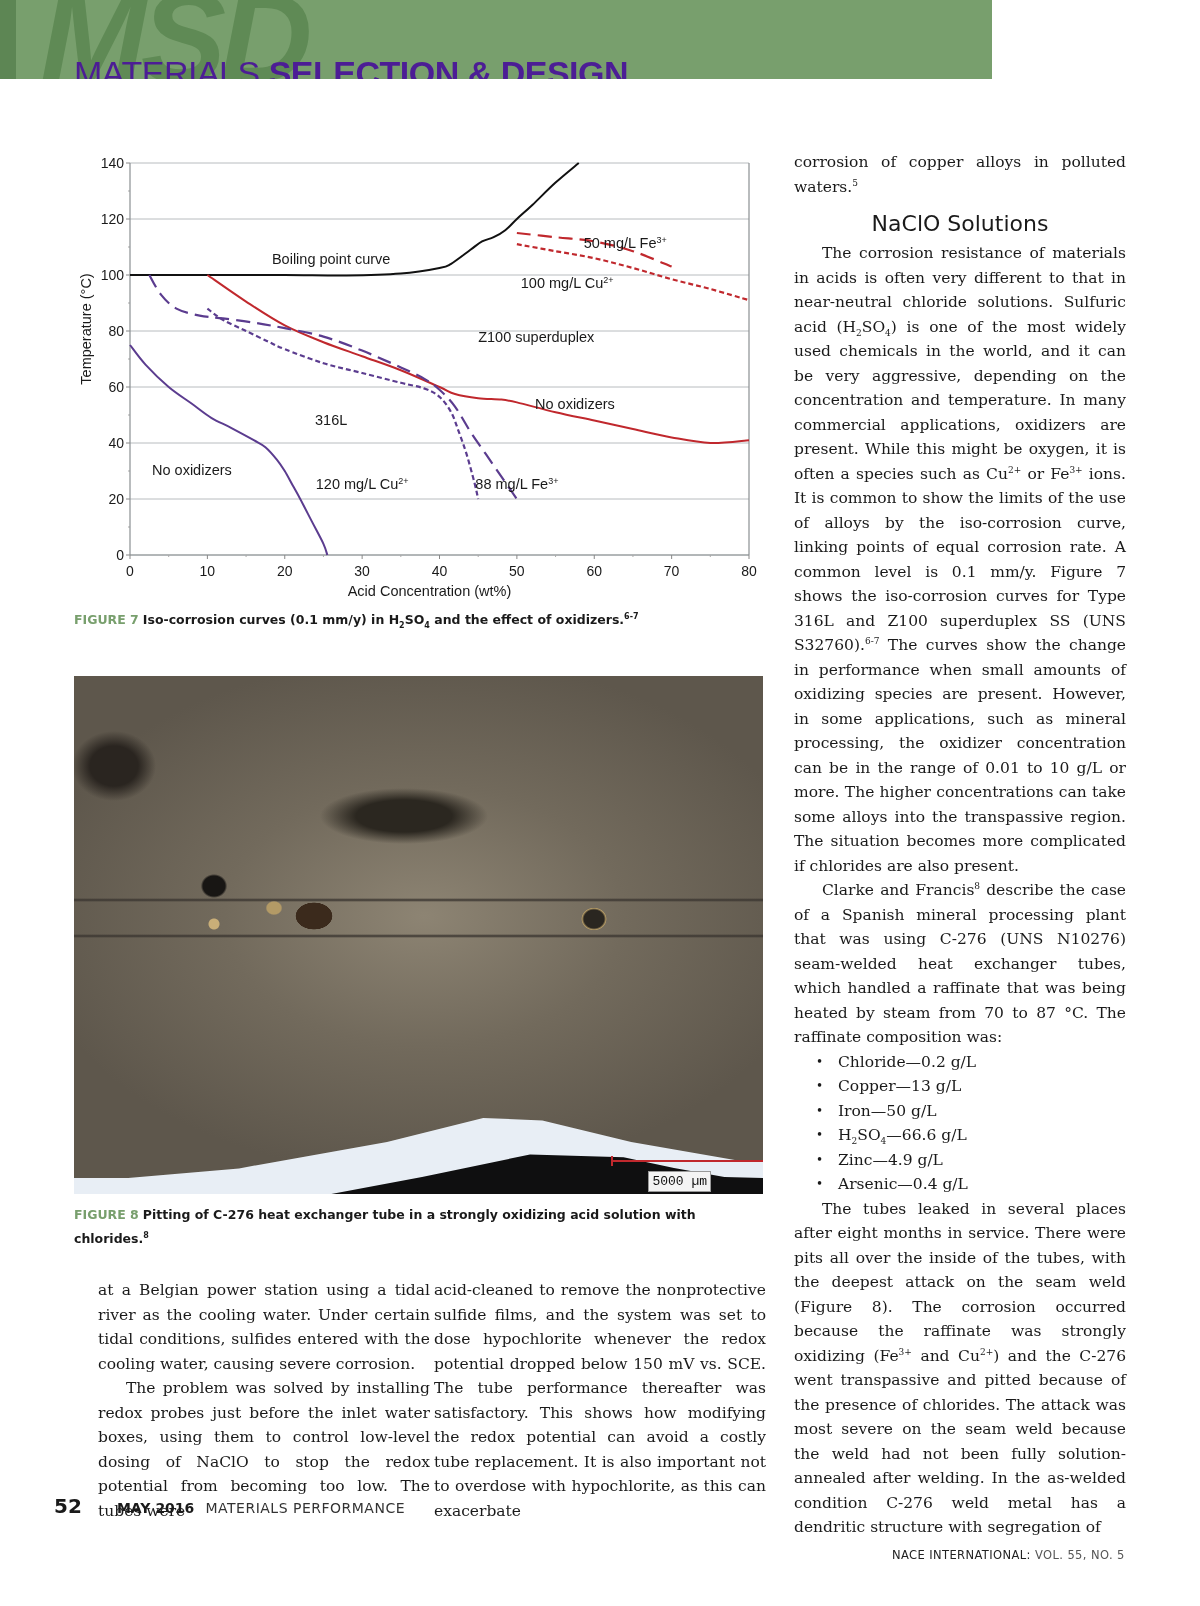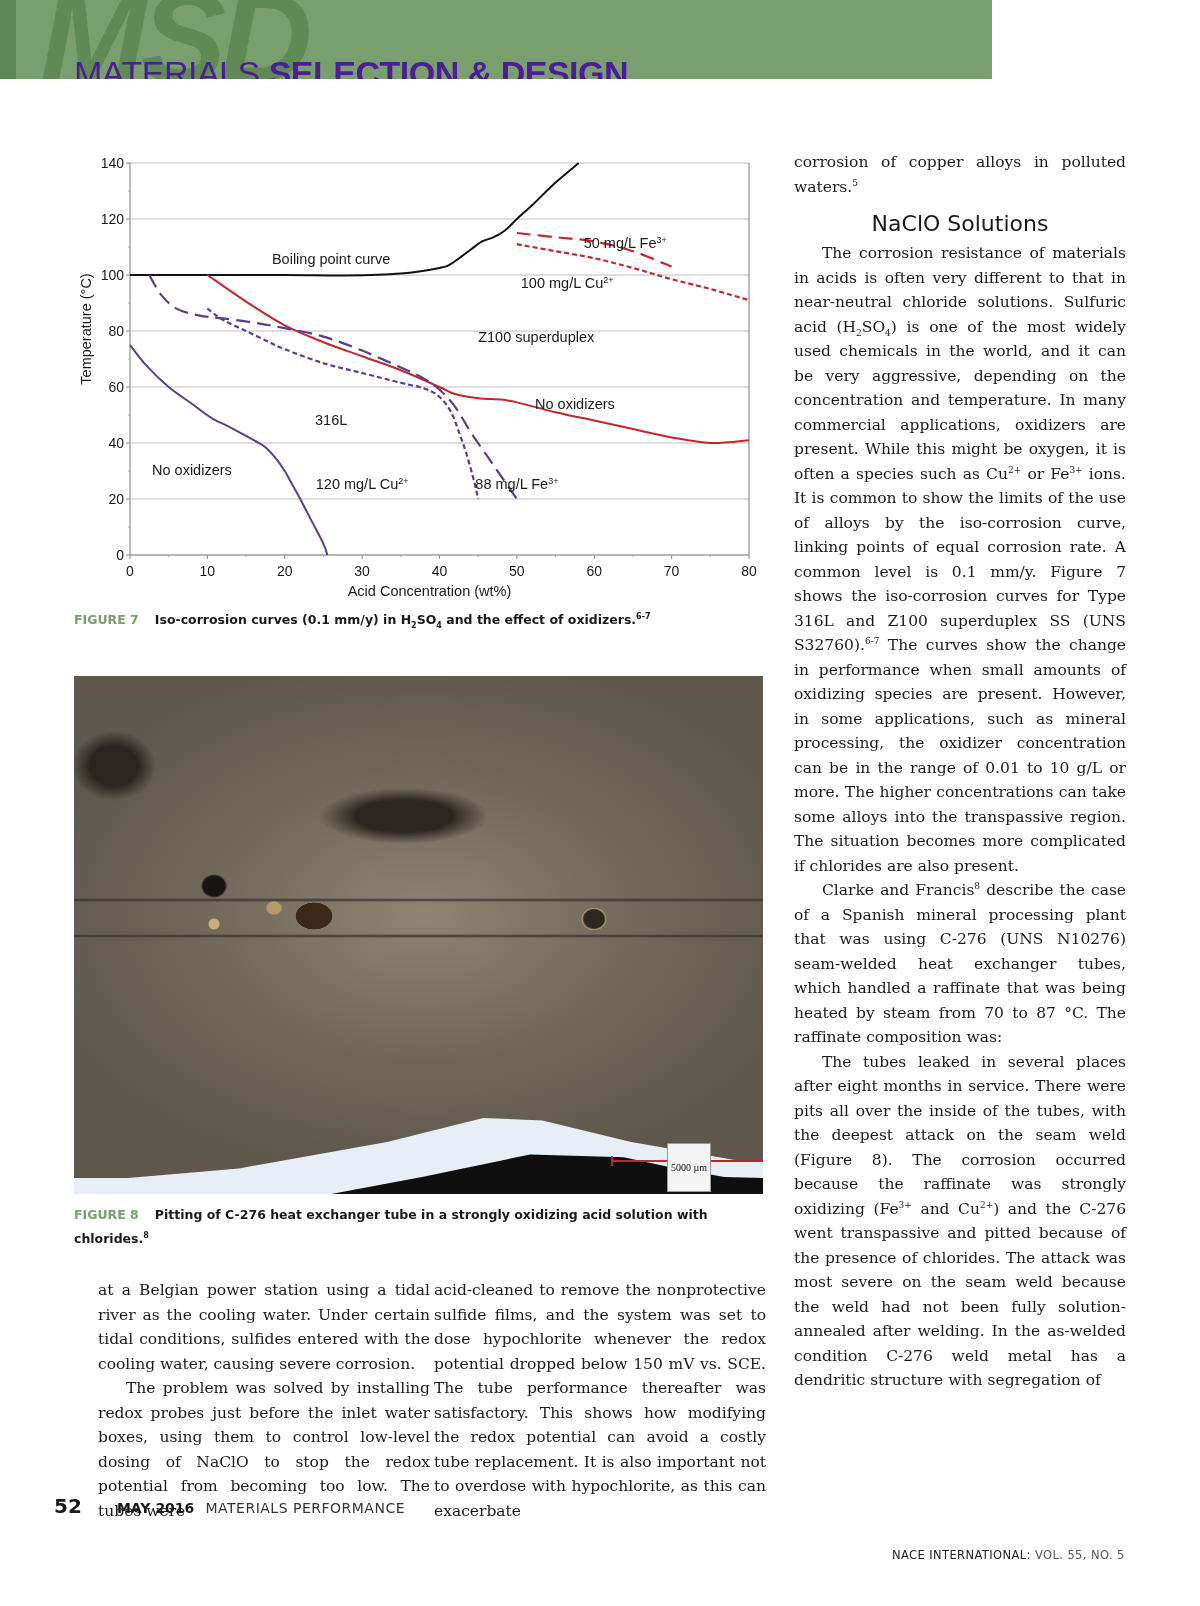--- a/index.html
+++ b/index.html
@@ -12,43 +12,43 @@
   .banner .title { position: absolute; left: 74px; top: 22px; font-family: "Liberation Sans", sans-serif;
          font-size: 34px; color: #4c1d95; letter-spacing: -0.5px; white-space: nowrap; margin-top: 32px; }
   .banner .title .light { font-weight: normal; }
   .banner .title .bold { font-weight: bold; }
 
   .chart-wrap { position: absolute; left: 60px; top: 140px; width: 720px; height: 470px; }
   .chart-wrap svg { position: absolute; left: 0; top: 0; }
   .chart-wrap text { font-family: "Liberation Sans", sans-serif; fill: #1a1a1a; }
 
   .caption { position: absolute; font-family: "DejaVu Sans", sans-serif; font-size: 12.5px; font-weight: bold; color: #1a1a1a; line-height: 21px; }
-  .caption .fig { color: #789f6d; margin-right: 16px; text-align: right; }
+  .caption .fig { color: #789f6d; margin-right: 4px; text-align: right; }
   .caption sub, .caption sup { font-size: 8px; }
 
   .photo { position: absolute; left: 74px; top: 676px; width: 689px; height: 518px; overflow: hidden;
            background:
              radial-gradient(ellipse 30px 22px at 240px 240px, #3b2a1c 60%, transparent 62%),
              radial-gradient(ellipse 20px 18px at 520px 243px, #2a2620 50%, #b39a66 60%, transparent 64%),
              radial-gradient(ellipse 14px 12px at 200px 232px, #b39a66 50%, transparent 60%),
              radial-gradient(ellipse 10px 10px at 140px 248px, #c9ae78 50%, transparent 60%),
              radial-gradient(ellipse 22px 20px at 140px 210px, #181614 50%, transparent 60%),
              radial-gradient(ellipse 120px 40px at 330px 140px, #2b2720 40%, transparent 70%),
              radial-gradient(ellipse 60px 50px at 40px 90px, #2a2520 40%, transparent 70%),
              linear-gradient(180deg, transparent 222px, #3a3530 224px, transparent 226px, transparent 258px, #3a3530 260px, transparent 262px),
              radial-gradient(ellipse 400px 260px at 350px 240px, #8d8473 0%, #726a5c 50%, #5e574c 100%);
            }
   .photo .white-band { position: absolute; left: -20px; bottom: -20px; width: 740px; height: 120px; background: #e8eef5;
            clip-path: polygon(0 100%, 0 70%, 10% 70%, 25% 62%, 45% 40%, 58% 20%, 66% 22%, 78% 40%, 92% 55%, 100% 58%, 100% 100%); }
   .photo .dark-band { position: absolute; left: 60px; bottom: -10px; width: 720px; height: 90px; background: #0f0f10;
            clip-path: polygon(20% 100%, 40% 70%, 55% 45%, 68% 48%, 75% 60%, 82% 70%, 100% 74%, 100% 100%); }
   .photo .scale-bar { position: absolute; right: 0; bottom: 32px; width: 150px; height: 2px; background: #c0282d; }
   .photo .scale-tick { position: absolute; right: 150px; bottom: 28px; width: 2px; height: 10px; background: #c0282d; }
-  .photo .scale-label { position: absolute; right: 52px; bottom: 2px; background: #f4f4f4; color: #111; font-family: Liberation Serif, serif;
-           font-size: 10px; padding: 18px 3px; border: 1px solid #999; }
+  .photo .scale-label { position: absolute; right: 52px; bottom: 2px; background: #f4f4f4; color: #111; font-family: Liberation Mono, monospace;
+           font-size: 13px; padding: 2px 3px; border: 1px solid #999; }
 
   .col { position: absolute; font-size: 15.5px; line-height: 24.5px; color: #1a1a1a; text-align: justify; }
   .col p { margin: 0; }
   .col p.indent { text-indent: 28px; }
   .col sup, .col sub { font-size: 9px; line-height: 0; }
   .section-head { font-family: "DejaVu Sans", sans-serif; font-weight: normal; font-size: 22px; text-align: center; margin: 10px 0 2px 0; line-height: 30px; color: #1a1a1a; }
   .col ul { margin: 0; padding: 0 0 0 32px; list-style: none; }
   .col ul li { position: relative; padding-left: 12px; }
   .col ul li::before { content: "\2022"; position: absolute; left: -10px; font-size: 12px; }
 
@@ -171,20 +171,28 @@
 
 <div class="col" style="left:434px; top:1278px; width:332px;">
   <p>acid-cleaned to remove the nonprotective sulfide films, and the system was set to dose hypochlorite whenever the redox potential dropped below 150 mV vs. SCE. The tube performance thereafter was satisfactory. This shows how modifying the redox potential can avoid a costly tube replacement. It is also important not to overdose with hypochlorite, as this can exacerbate</p>
 </div>
 
 <div class="col" style="left:794px; top:150px; width:332px;">
   <p><span>corrosion of copper alloys in polluted waters.</span><sup>5</sup></p>
   <div class="section-head">NaClO Solutions</div>
   <p class="indent"><span>The corrosion resistance of materials in acids is often very different to that in near-neutral chloride solutions. Sulfuric acid (H</span><sub>2</sub><span>SO</span><sub>4</sub><span>) is one of the most widely used chemicals in the world, and it can be very aggressive, depending on the concentration and temperature. In many commercial applications, oxidizers are present. While this might be oxygen, it is often a species such as Cu</span><sup>2+</sup><span> or Fe</span><sup>3+</sup><span> ions. It is common to show the limits of the use of alloys by the iso-corrosion curve, linking points of equal corrosion rate. A common level is 0.1 mm/y. Figure 7 shows the iso-corrosion curves for Type 316L and Z100 superduplex SS (UNS S32760).</span><sup>6-7</sup><span> The curves show the change in performance when small amounts of oxidizing species are present. However, in some applications, such as mineral processing, the oxidizer concentration can be in the range of 0.01 to 10 g/L or more. The higher concentrations can take some alloys into the transpassive region. The situation becomes more complicated if chlorides are also present.</span></p>
   <p class="indent"><span>Clarke and Francis</span><sup>8</sup><span> describe the case of a Spanish mineral processing plant that was using C-276 (UNS N10276) seam-welded heat exchanger tubes, which handled a raffinate that was being heated by steam from 70 to 87 °C. The raffinate composition was:</span></p>
+  <ul>
+    <li>Chloride—0.2 g/L</li>
+    <li>Copper—13 g/L</li>
+    <li>Iron—50 g/L</li>
+    <li><span>H</span><sub>2</sub><span>SO</span><sub>4</sub><span>—66.6 g/L</span></li>
+    <li>Zinc—4.9 g/L</li>
+    <li>Arsenic—0.4 g/L</li>
+  </ul>
   <p class="indent"><span>The tubes leaked in several places after eight months in service. There were pits all over the inside of the tubes, with the deepest attack on the seam weld (Figure 8). The corrosion occurred because the raffinate was strongly oxidizing (Fe</span><sup>3+</sup><span> and Cu</span><sup>2+</sup><span>) and the C-276 went transpassive and pitted because of the presence of chlorides. The attack was most severe on the seam weld because the weld had not been fully solution-annealed after welding. In the as-welded condition C-276 weld metal has a dendritic structure with segregation of</span></p>
 </div>
 
 <div class="footer" style="left:54px;">
   <span class="pg">52</span>
   <span class="issue" style="margin-left:30px;">MAY 2016</span>
   <span class="mag" style="margin-left:6px;">MATERIALS PERFORMANCE</span>
 </div>
 <div class="footer" style="left:892px; top:1544px;">
   <span class="nace">NACE INTERNATIONAL:</span><span class="nace" style="color:#555;"> VOL. 55, NO. 5</span>

